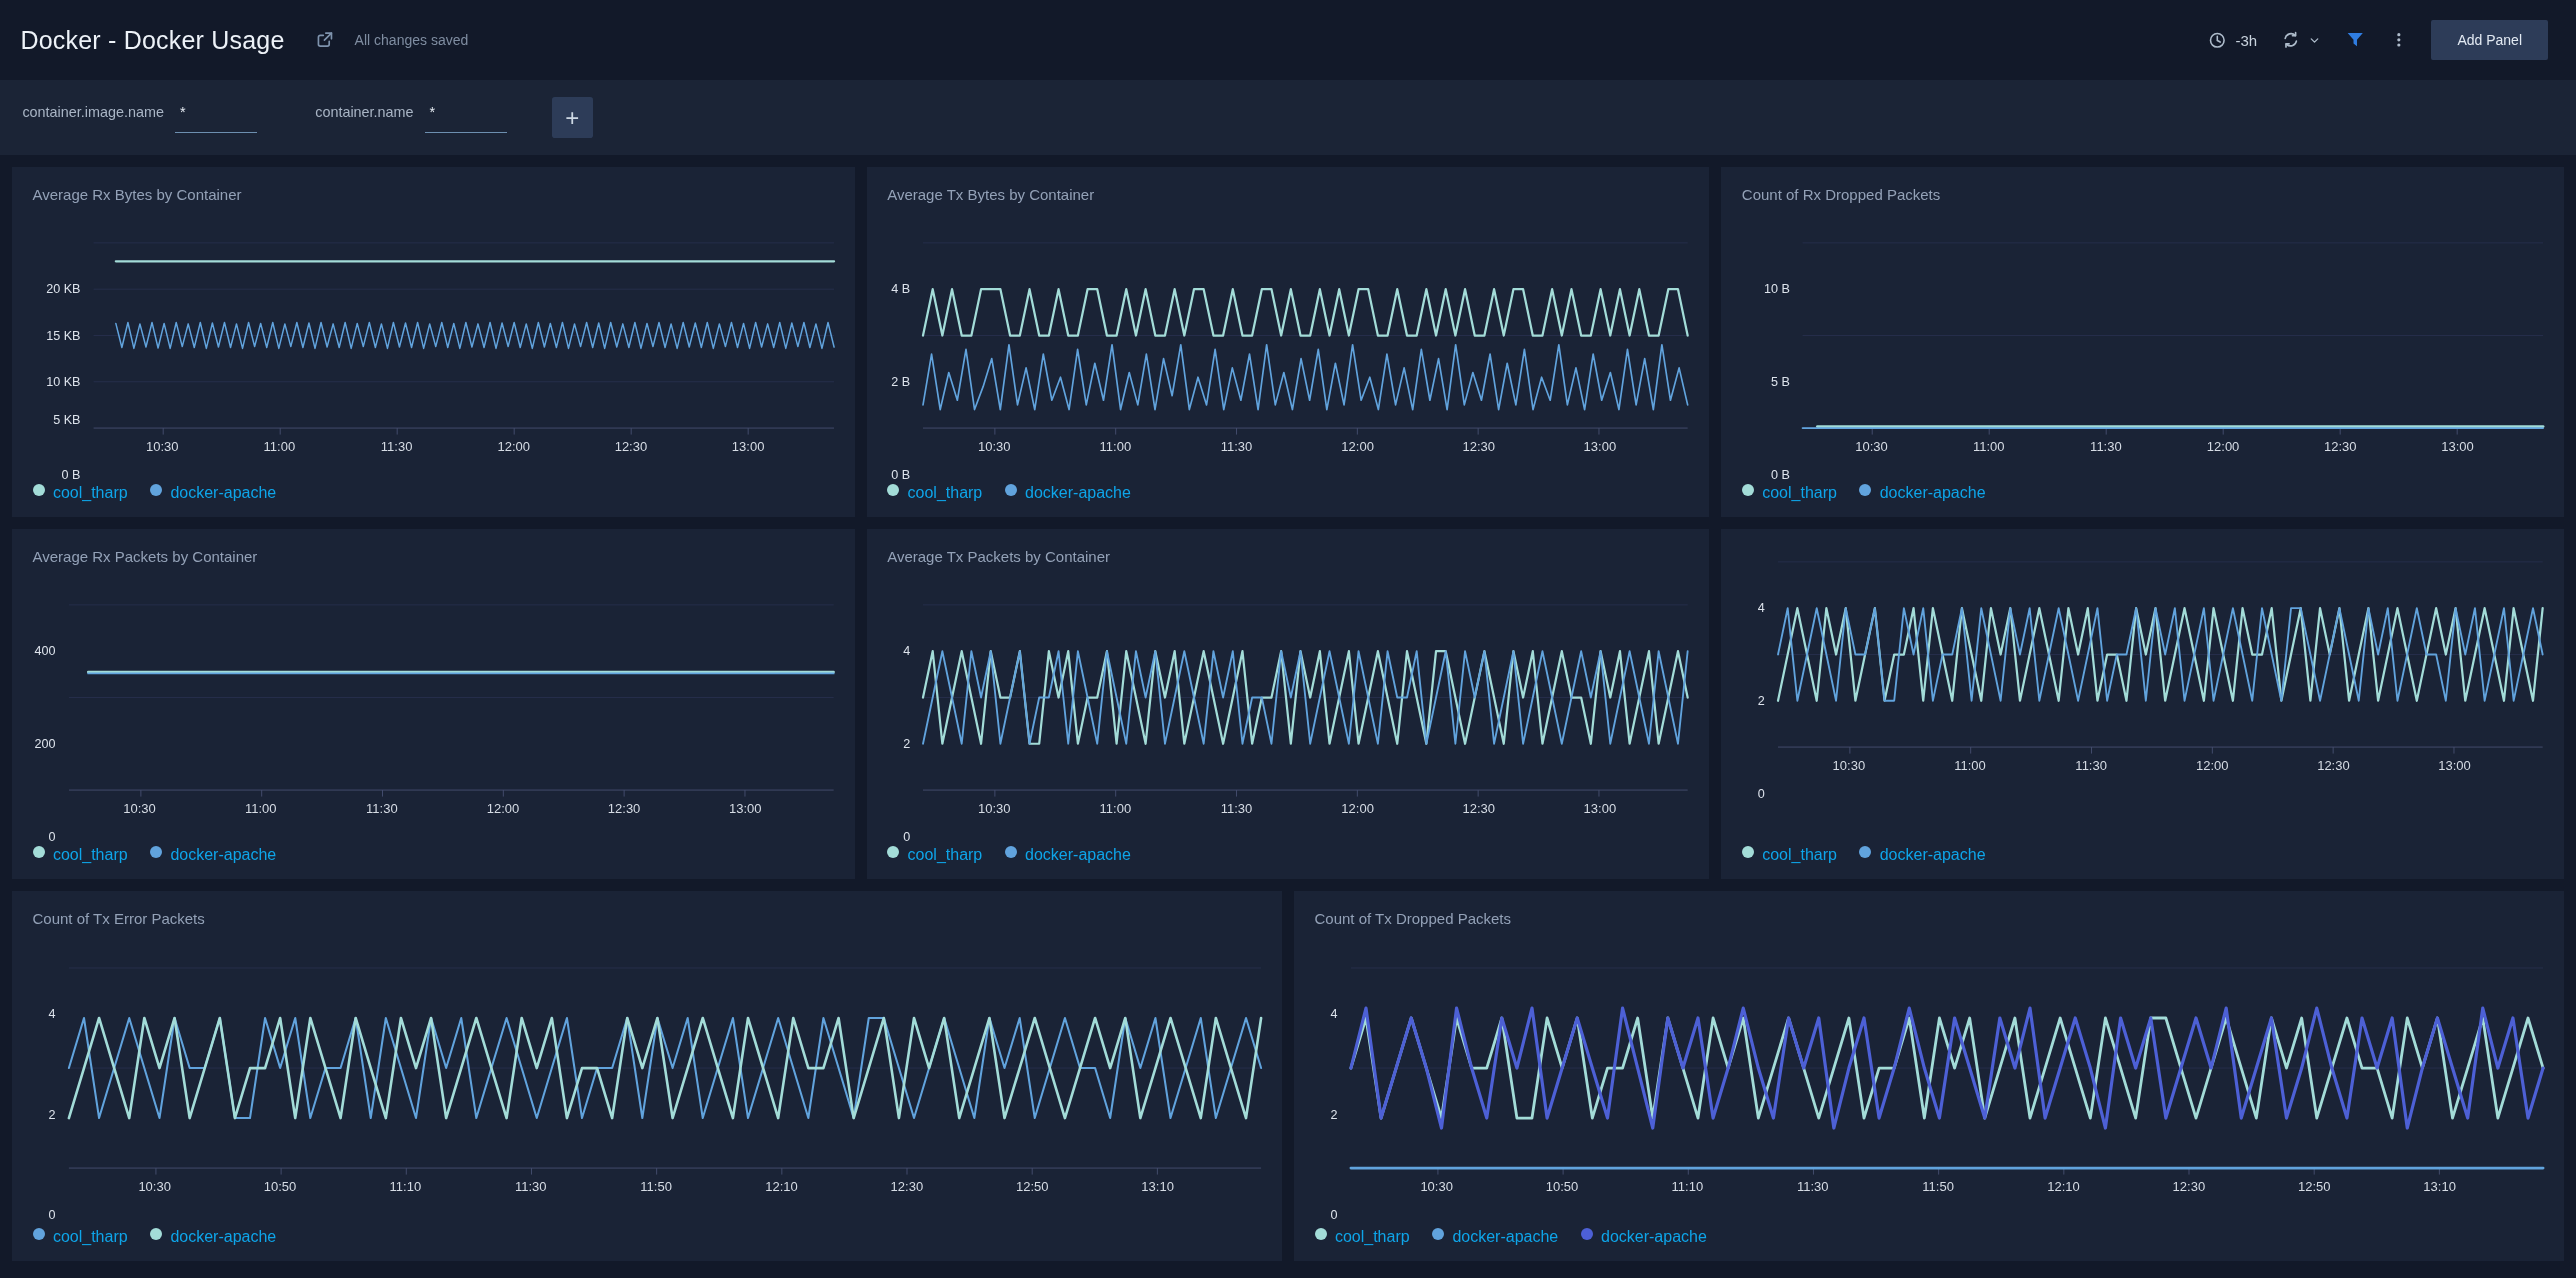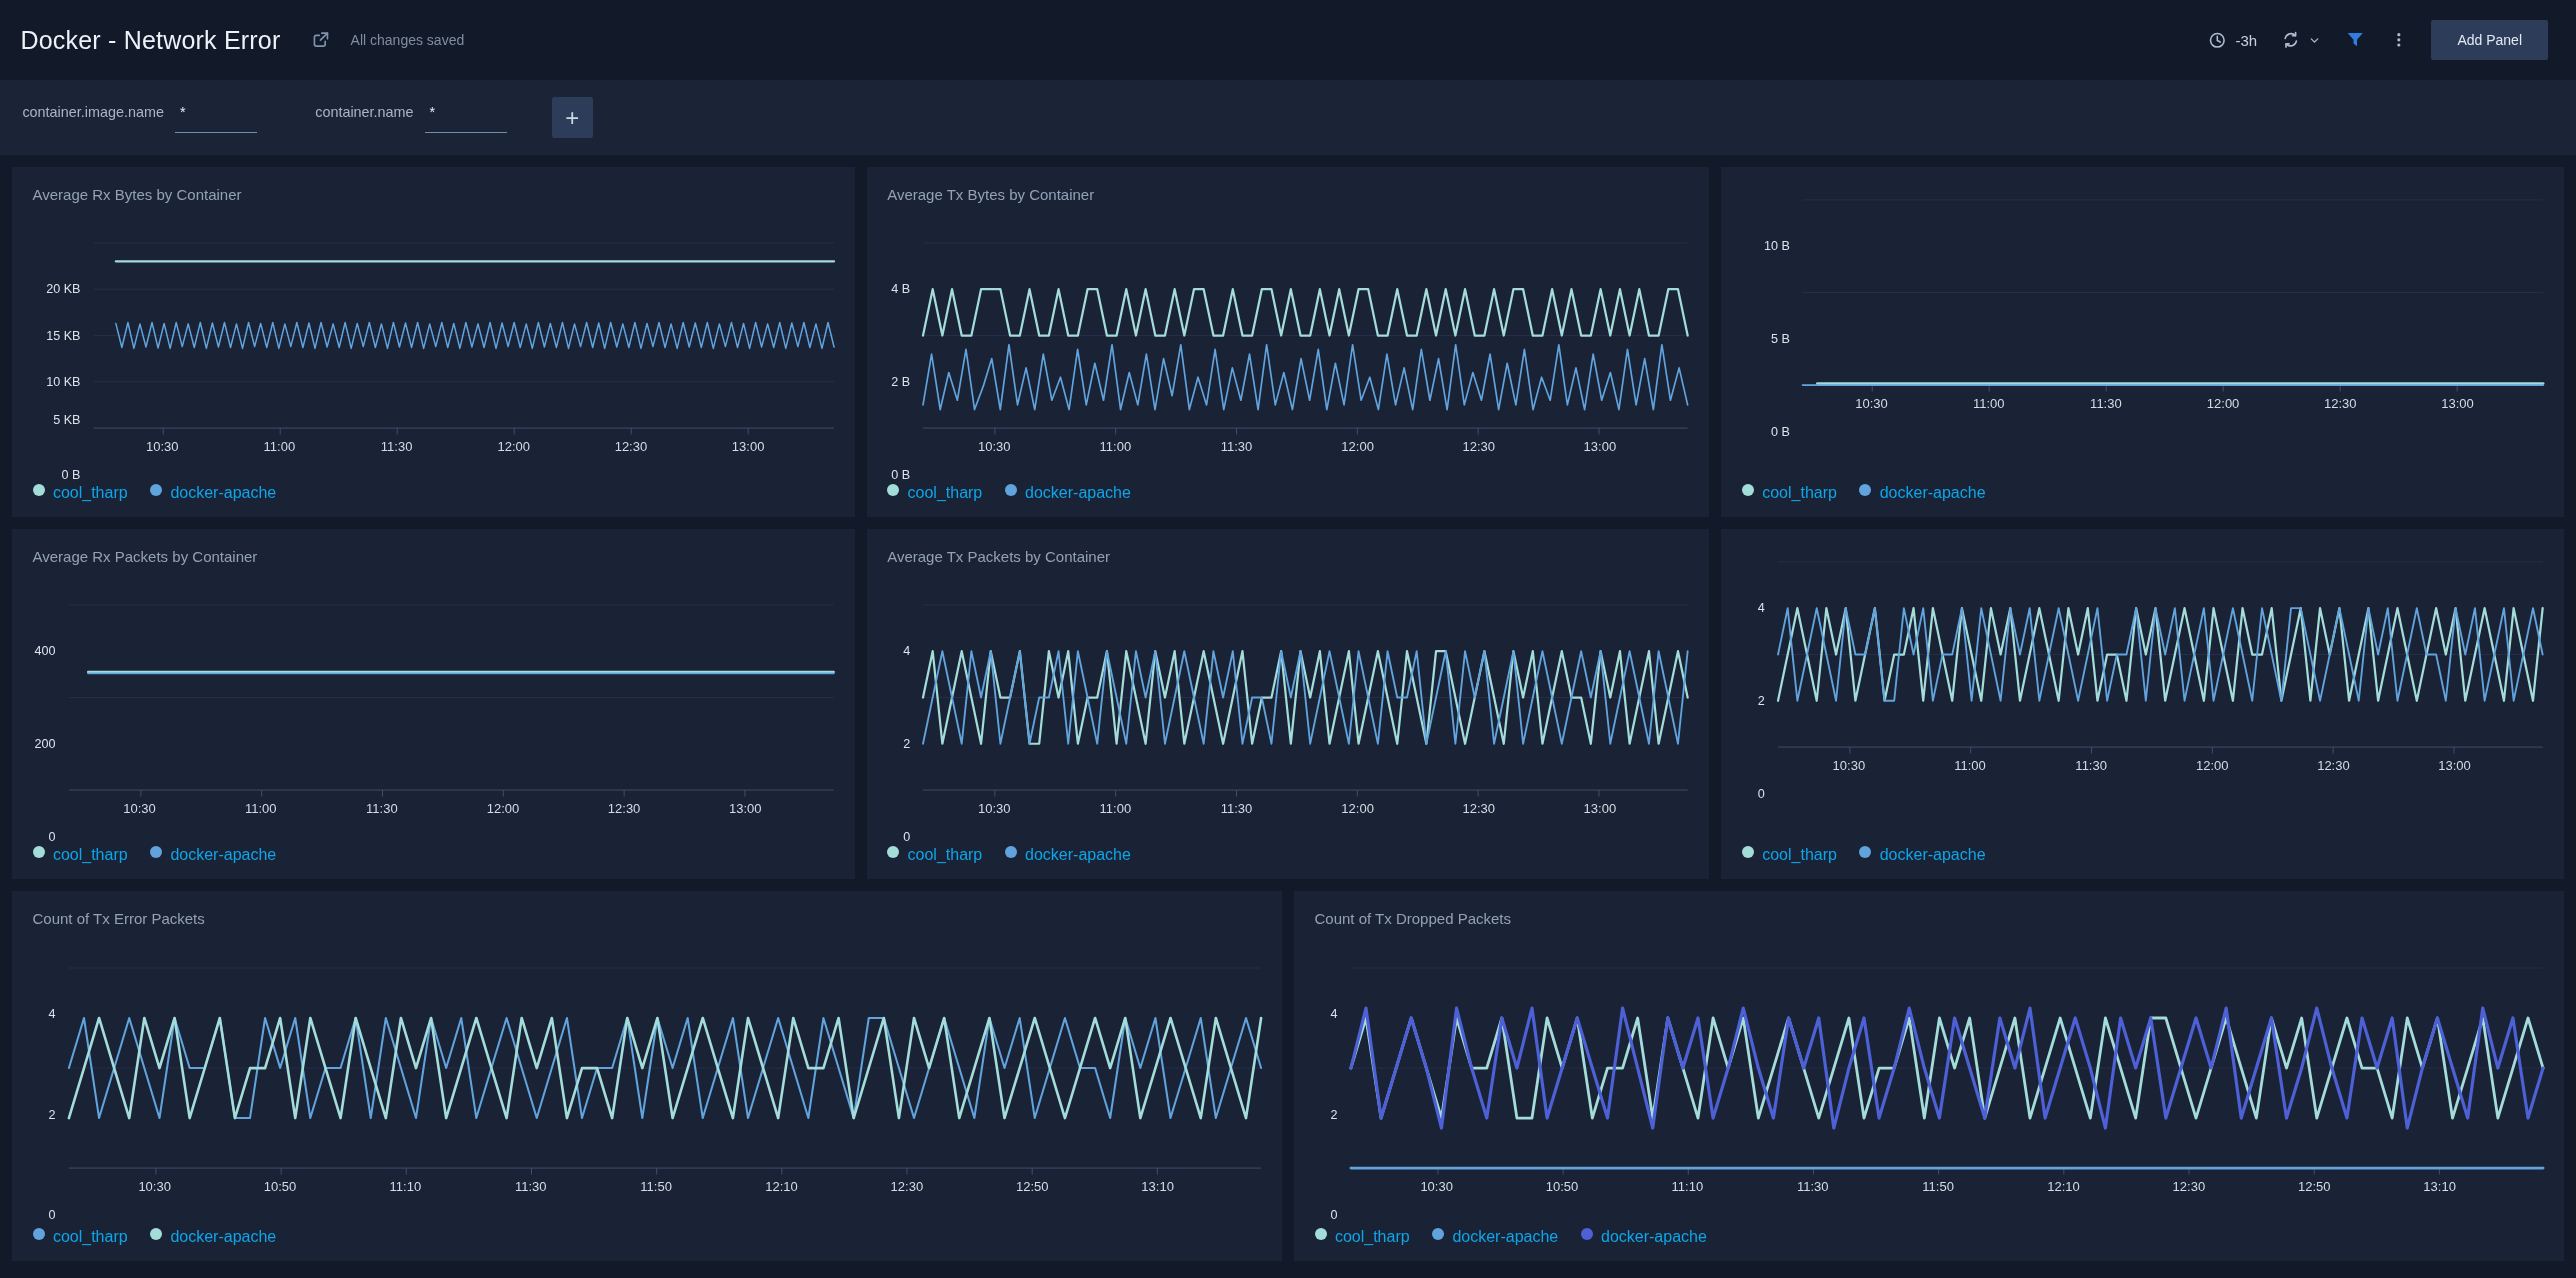--- a/index.html
+++ b/index.html
@@ -66,21 +66,21 @@
   .xlabels { position:relative; height:34px; }
   .xlabel { position:absolute; top:10.3px; transform:translateX(-50%); font-size:13px; color:#d6dce5; }
   .legend { margin-top:auto; display:flex; align-items:center; gap:22.4px; }
   .legend-item { display:flex; align-items:flex-start; gap:8.4px; font-size:16px; color:#0ea5e9; cursor:pointer; }
   .dot { width:12px; height:12px; border-radius:50%; flex:none; }
 </style>
 </head>
 <body>
 
 <header class="hdr">
-  <h1>Docker - Network Error</h1>
+  <h1>Docker - Docker Usage</h1>
 
   <span class="share-btn">
     <svg width="19.6" height="19.6" viewBox="0 0 20 20" fill="none" stroke="#7e93ad" stroke-width="1.7" stroke-linecap="round" stroke-linejoin="round">
       <path d="M8.5 5.5H5.4A1.9 1.9 0 0 0 3.5 7.4v7.2a1.9 1.9 0 0 0 1.9 1.9h7.2a1.9 1.9 0 0 0 1.9-1.9v-3.1"></path>
       <path d="M11 3.2h5.8V9"></path>
       <path d="M16.8 3.2 9.6 10.4"></path>
     </svg>
   </span>
 
   <span class="saved">All changes saved</span>
@@ -223,20 +223,21 @@
           <span>cool_tharp</span>
         </span>
         <span class="legend-item">
           <span class="dot" style="background: rgb(97, 163, 221);"></span>
           <span>docker-apache</span>
         </span>
       </div>
   </section>
 
   <section class="panel">
+    <h2 class="panel-title">Count of Rx Dropped Packets</h2>
     <div class="chart-area">
       <div class="ylabels">
           <span class="ylabel" style="top: 5.5px;">10 B</span>
           <span class="ylabel" style="top: 98px; text-align: center;">5 B</span>
           <span class="ylabel" style="top: 191px;">0 B</span>
         </div>
       <div class="plot">
         <svg class="chart" viewBox="0 0 796 215">
             <line x1="0" x2="796" y1="14.93023255813955" y2="14.93023255813955" stroke="#272f4c" stroke-width="1"></line>
             <line x1="0" x2="796" y1="114.46511627906978" y2="114.46511627906978" stroke="#272f4c" stroke-width="1"></line>

